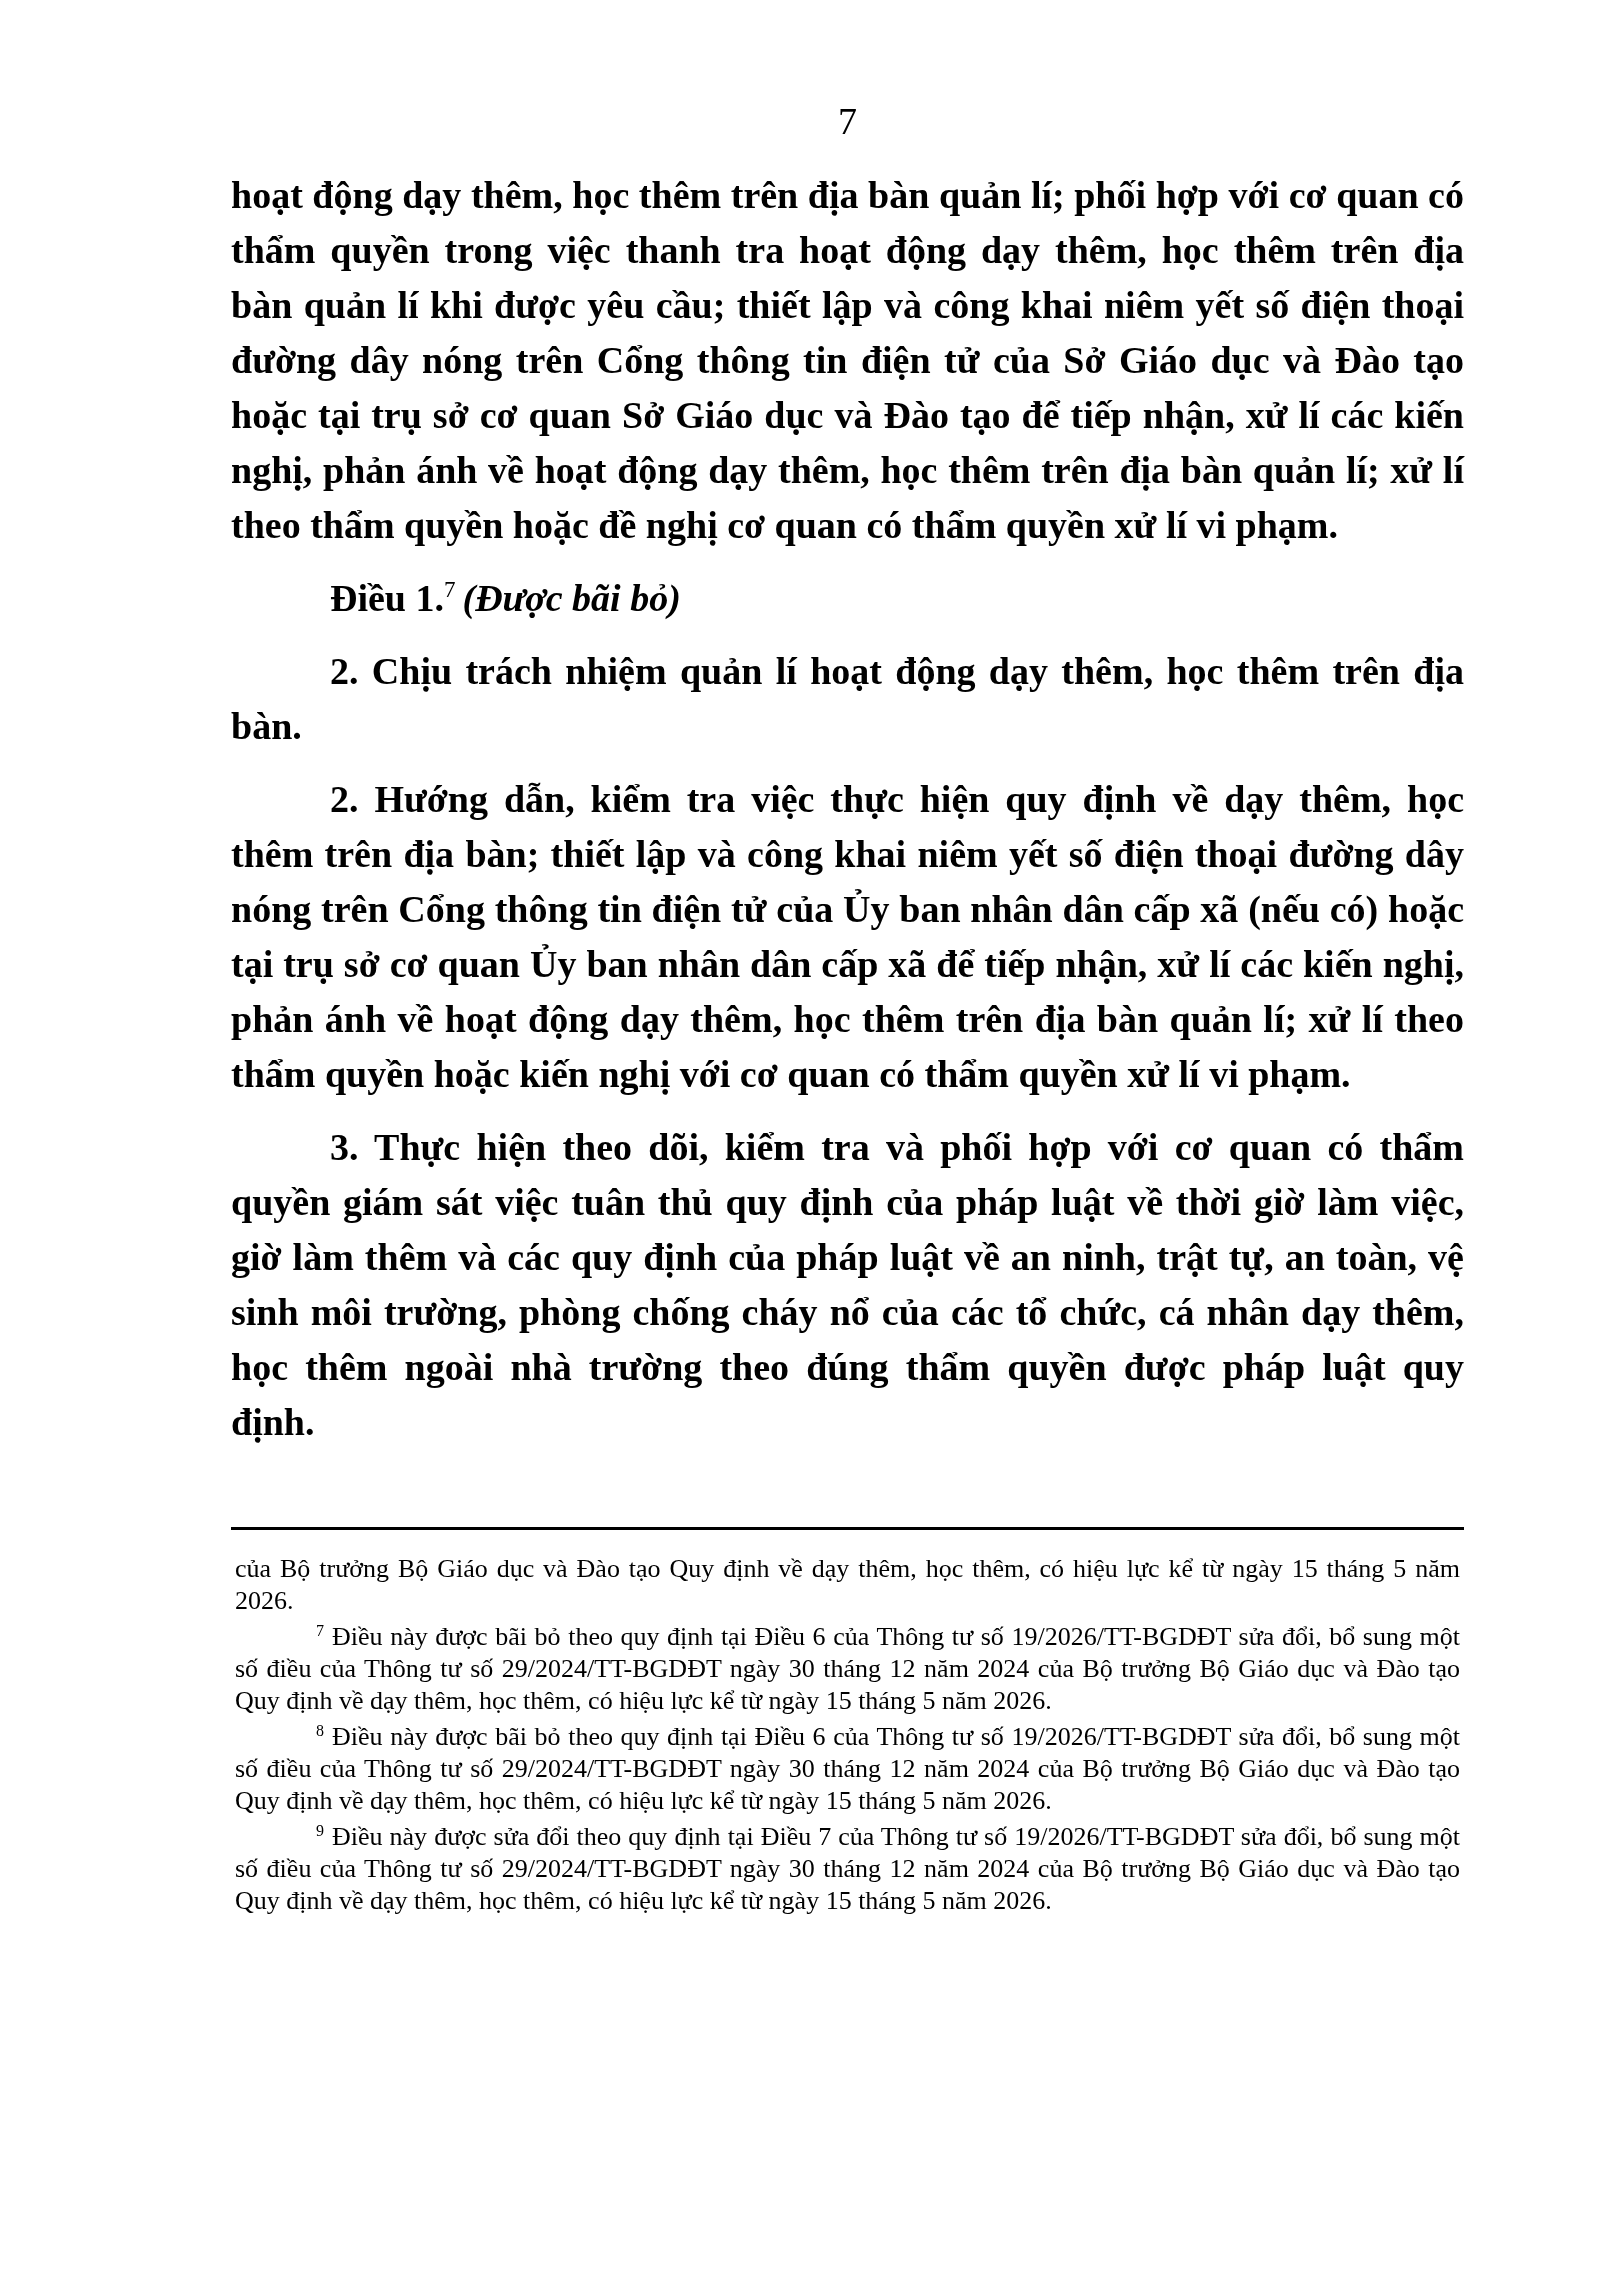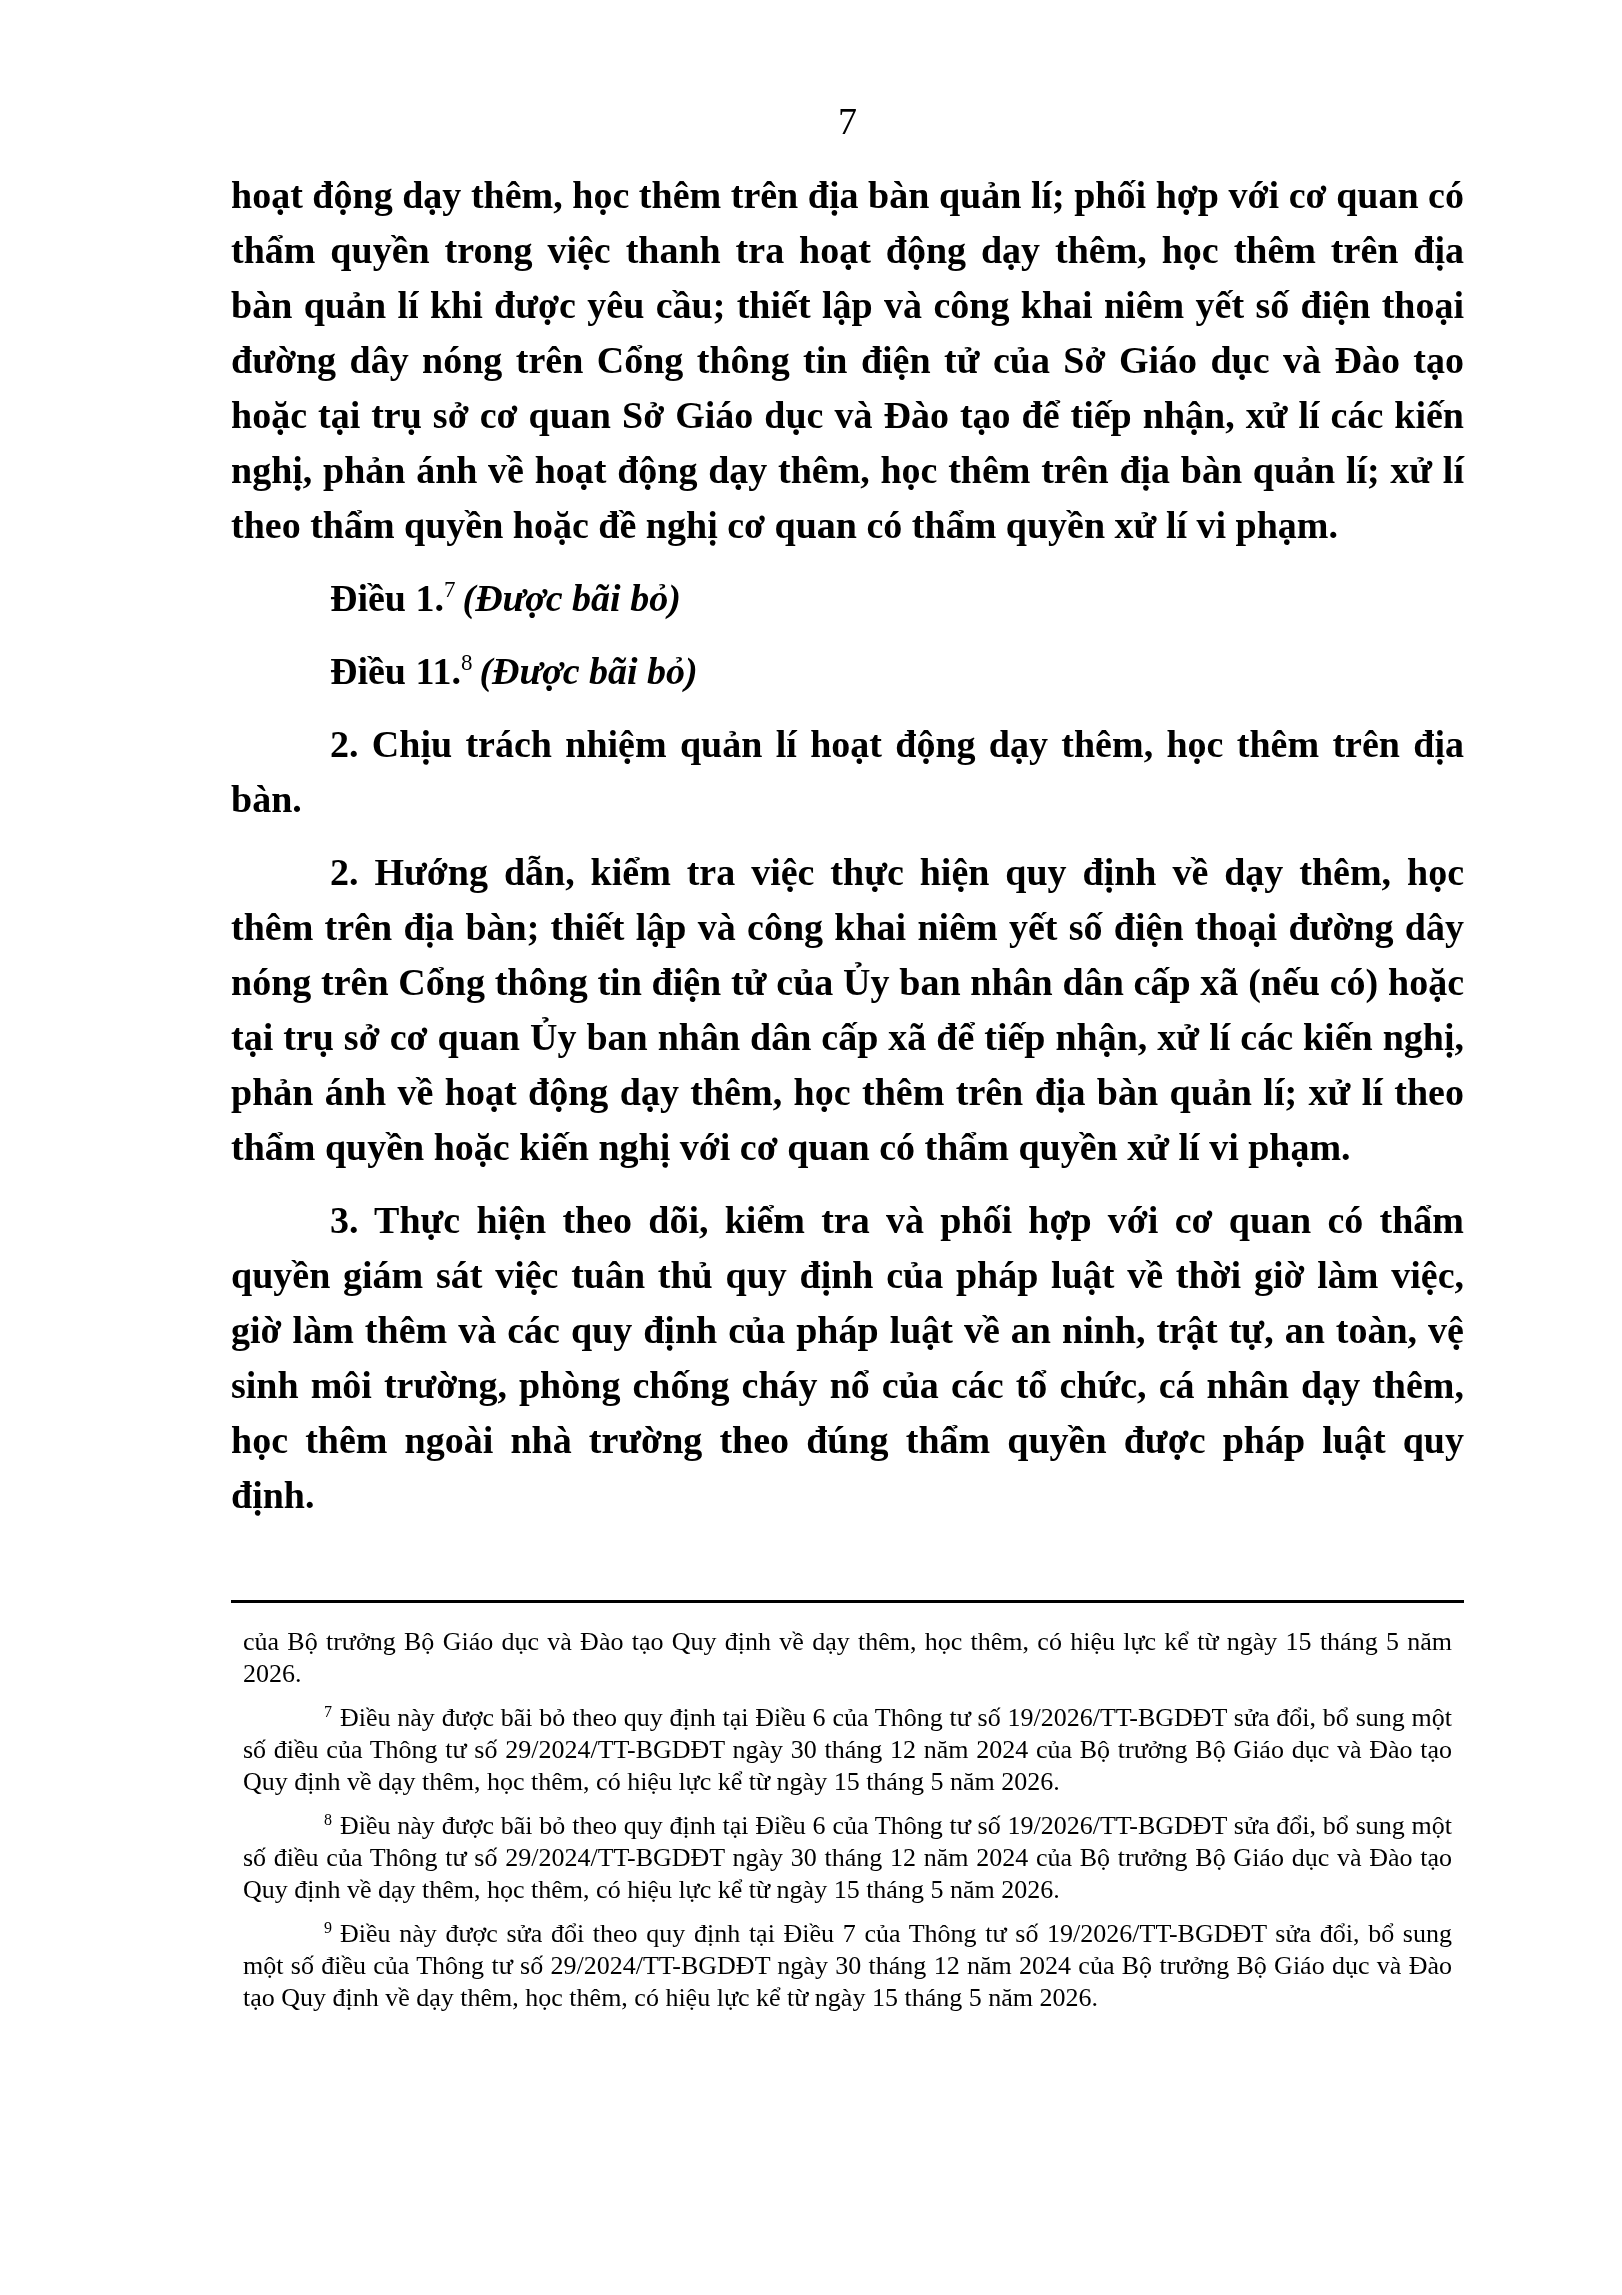--- a/index.html
+++ b/index.html
@@ -61,21 +61,21 @@
     background: #000000;
     margin-top: 77px;
   }
   .footnotes {
     margin-top: 23px;
     font-size: 26px;
     line-height: 32px;
     text-align: justify;
   }
   .footnotes p {
-    margin: 12px;
+    margin: 4px;
   }
   .footnotes p.fn-item {
     text-indent: 81px;
   }
   sup.fn-marker {
     font-size: 16px;
     line-height: 0;
     vertical-align: super;
     margin-right: 8px;
   }
@@ -89,23 +89,20 @@
     <p class="page-number">7</p>
 
     <div class="body-text">
 
       <p class="continuation">hoạt động dạy thêm, học thêm trên địa bàn quản lí; phối hợp với cơ quan có thẩm quyền trong việc thanh tra hoạt động dạy thêm, học thêm trên địa bàn quản lí khi được yêu cầu; thiết lập và công khai niêm yết số điện thoại đường dây nóng trên Cổng thông tin điện tử của Sở Giáo dục và Đào tạo hoặc tại trụ sở cơ quan Sở Giáo dục và Đào tạo để tiếp nhận, xử lí các kiến nghị, phản ánh về hoạt động dạy thêm, học thêm trên địa bàn quản lí; xử lí theo thẩm quyền hoặc đề nghị cơ quan có thẩm quyền xử lí vi phạm.</p>
 
       <h2 class="article">
         <span>Điều 1.</span><sup class="ref">7</sup><span class="article-status">(Được bãi bỏ)</span>
       </h2>
 
-      <h2 class="article">
-        <span>Điều 11.</span><sup class="ref">8</sup><span class="article-status">(Được bãi bỏ)</span>
-      </h2>
 
 
       <p class="indent">2. Chịu trách nhiệm quản lí hoạt động dạy thêm, học thêm trên địa bàn.</p>
 
       <p class="indent">2. Hướng dẫn, kiểm tra việc thực hiện quy định về dạy thêm, học thêm trên địa bàn; thiết lập và công khai niêm yết số điện thoại đường dây nóng trên Cổng thông tin điện tử của Ủy ban nhân dân cấp xã (nếu có) hoặc tại trụ sở cơ quan Ủy ban nhân dân cấp xã để tiếp nhận, xử lí các kiến nghị, phản ánh về hoạt động dạy thêm, học thêm trên địa bàn quản lí; xử lí theo thẩm quyền hoặc kiến nghị với cơ quan có thẩm quyền xử lí vi phạm.</p>
 
       <p class="indent">3. Thực hiện theo dõi, kiểm tra và phối hợp với cơ quan có thẩm quyền giám sát việc tuân thủ quy định của pháp luật về thời giờ làm việc, giờ làm thêm và các quy định của pháp luật về an ninh, trật tự, an toàn, vệ sinh môi trường, phòng chống cháy nổ của các tổ chức, cá nhân dạy thêm, học thêm ngoài nhà trường theo đúng thẩm quyền được pháp luật quy định.</p>
 
     </div>
 

